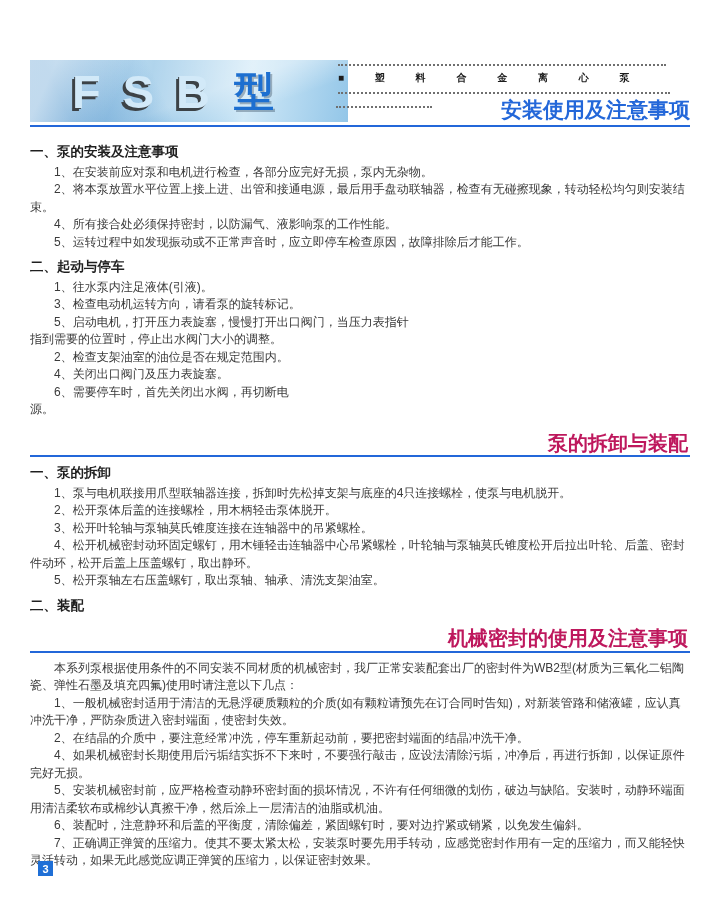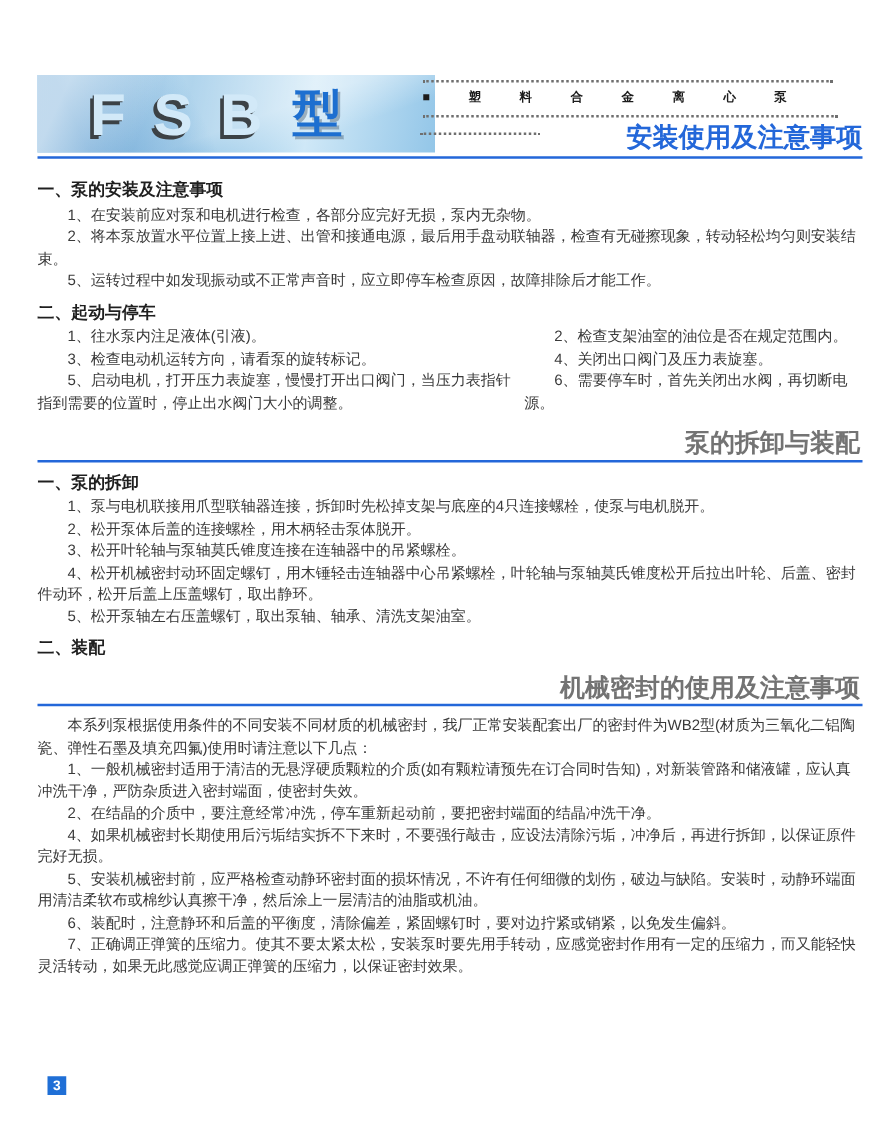--- a/index.html
+++ b/index.html
@@ -44,26 +44,26 @@
   }
   .header-line { position:absolute; left:30px; right:22px; top:125px; height:2px; background:#2367d9; }
 
   
   .content {
     position:absolute; left:30px; right:22px; top:136px;
     font-size:12px; line-height:17.5px;
   }
   .sub-head { font-size:13.5px; font-weight:bold; color:#1f1f1f; margin:7px 0 3px 0; }
   .body-p { margin:0; text-indent:2em; }
-  .two-col { display:flex; }
+  .two-col { display:flex;flex-direction:column; }
   .col-left  { width:59%; }
   .col-right { width:41%; }
   .two-col p { margin:0; text-indent:2em; }
   .sec-head {
-    text-align:right; color:#737373; font-size:20px; font-weight:bold;
+    text-align:right; color:#be185d; font-size:20px; font-weight:bold;
     border-bottom:2px solid #2367d9; padding:10px 2px 3px 0; margin:6px 0 7px 0;
   }
   .page-num {
     position:absolute; left:38px; top:861px; width:15px; height:15px;
     background:#1f6fd6; color:#fff; font-size:11px; font-weight:bold;
     display:flex; align-items:center; justify-content:center;
   }
 </style>
 </head>
 <body>
@@ -79,20 +79,21 @@
   <div class="dots dots-mid"></div>
   <div class="dots dots-small"></div>
   <div class="page-title">安装使用及注意事项</div>
   <div class="header-line"></div>
 
   <div class="content">
 
     <div class="sub-head">一、泵的安装及注意事项</div>
     <p class="body-p">1、在安装前应对泵和电机进行检查，各部分应完好无损，泵内无杂物。</p>
     <p class="body-p">2、将本泵放置水平位置上接上进、出管和接通电源，最后用手盘动联轴器，检查有无碰擦现象，转动轻松均匀则安装结束。</p>
+    <p class="body-p">4、所有接合处必须保持密封，以防漏气、液影响泵的工作性能。</p>
     <p class="body-p">5、运转过程中如发现振动或不正常声音时，应立即停车检查原因，故障排除后才能工作。</p>
 
     <div class="sub-head">二、起动与停车</div>
     <div class="two-col">
       <div class="col-left">
         <p>1、往水泵内注足液体(引液)。</p>
         <p>3、检查电动机运转方向，请看泵的旋转标记。</p>
         <p>5、启动电机，打开压力表旋塞，慢慢打开出口阀门，当压力表指针指到需要的位置时，停止出水阀门大小的调整。</p>
       </div>
       <div class="col-right">

